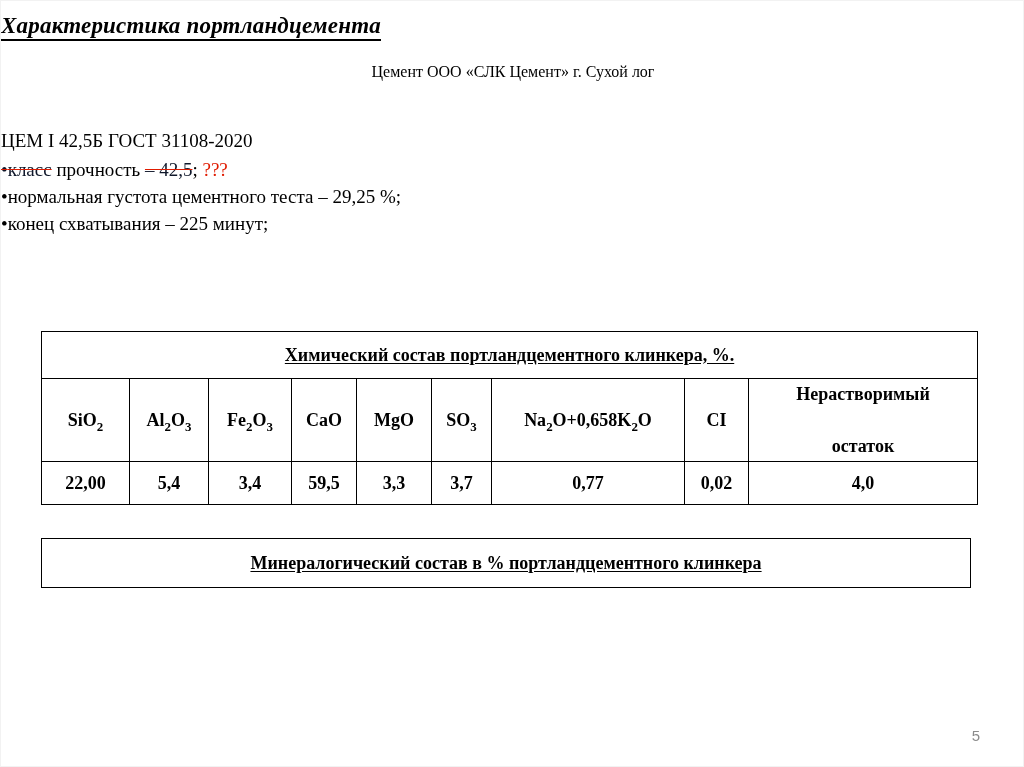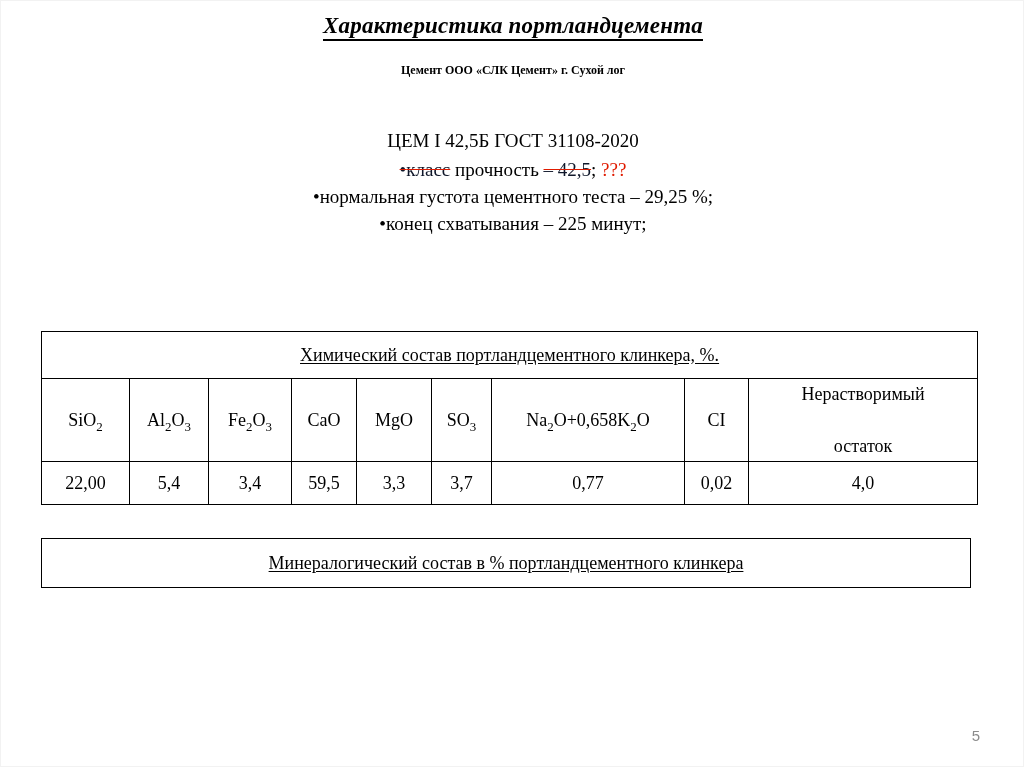--- a/index.html
+++ b/index.html
@@ -19,65 +19,64 @@
     color: #000000;
     overflow: hidden;
   }
 
   
   .title {
     position: absolute;
     top: 12px;
     left: 0;
     width: 1024px;
-    text-align: center;
     font-weight: bold;
     font-style: italic;
     font-size: 23px;
     letter-spacing: 0.2px;
   }
   .title span {
     border-bottom: 2px solid #000;
     padding-bottom: 1px;
   }
   .subtitle {
     position: absolute;
     top: 62px;
     left: 0;
     width: 1024px;
     text-align: center;
-    font-weight: bold;
-    font-size: 12px;
+    font-weight: normal;
+    font-size: 16px;
   }
 
   
   .spec {
     position: absolute;
     top: 126px;
     left: 0;
     width: 1024px;
-    text-align: center;
     font-size: 19px;
     line-height: 27px;
   }
   .spec .line { display: block; white-space: nowrap; }
   .spec .line.gost { padding-bottom: 2px; }
   .strike-red {
     color: #0f172a;
     text-decoration: line-through;
     text-decoration-color: #e01b00;
   }
   .red { color: #e01b00; }
 
   
   .tbl {
     position: absolute;
     border-collapse: collapse;
     table-layout: fixed;
     font-size: 18px;
+    font-weight: bold;
   }
   .tbl td {
     border: 1.5px solid #000;
     text-align: center;
     vertical-align: middle;
     padding: 2px 3px;
   }
   .tbl .hdr {
     font-size: 18px;
     height: 42px;

